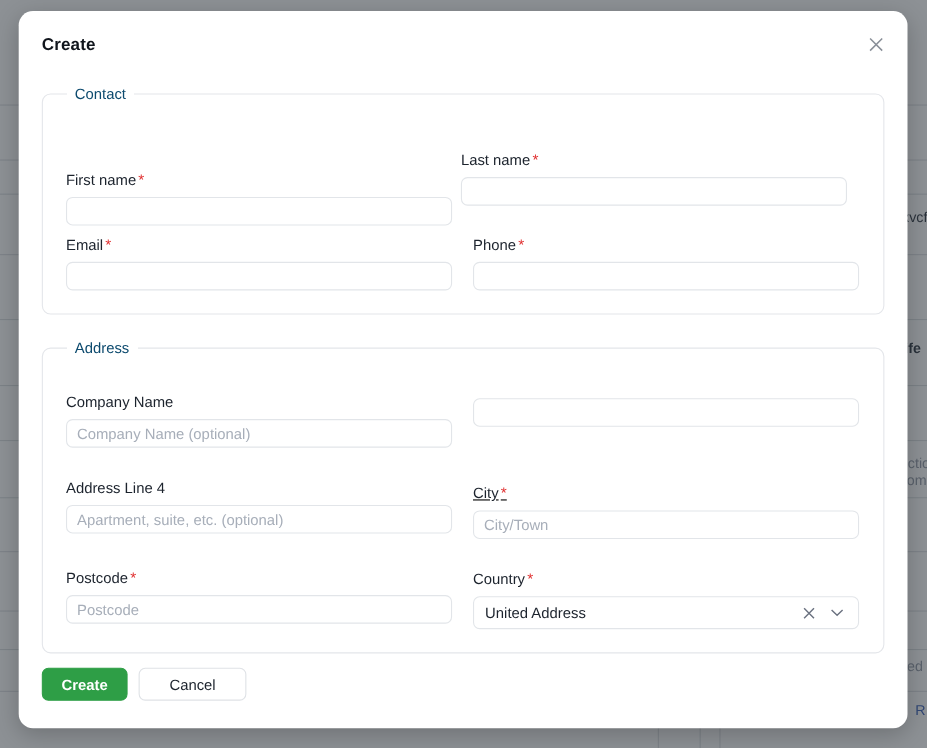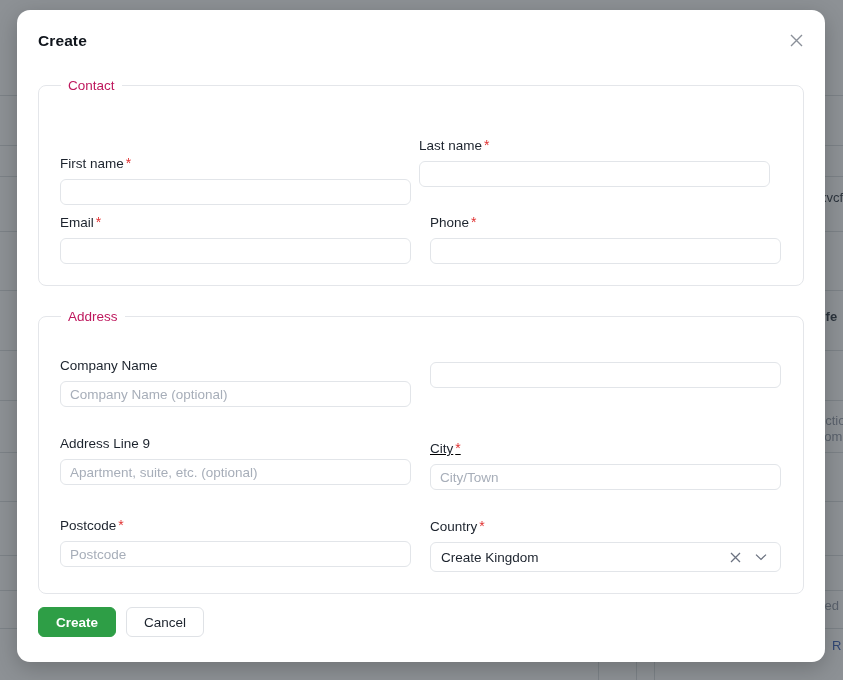--- a/index.html
+++ b/index.html
@@ -69,21 +69,21 @@
     position: absolute;
     margin: 0; padding: 0;
     border: 1px solid #e4e6ea;
     border-radius: 8px;
     left: 21px; width: 766px;
   }
   fieldset.group > legend {
     margin-left: 22px;
     padding: 0 7px;
     font-size: 13.5px;
-    color: #be185d;
+    color: #0c4a6e;
   }
   #group-contact { top: 68px; height: 208px; }
   #group-address { top: 299px; height: 285px; }
 
   
   .field {
     position: absolute;
     width: 351px;
   }
   .field .lbl {
@@ -138,21 +138,21 @@
     height: 30px; padding: 0 17px;
     background: #2e9e46;
     color: #ffffff;
     border: 1px solid #2e9e46;
     border-radius: 6px;
     font-family: "Liberation Sans", sans-serif;
     font-size: 13.5px; font-weight: bold;
     cursor: pointer;
   }
   #cancel-button {
-    height: 30px; padding: 0 17px;
+    height: 30px; padding: 0 27px;
     background: #ffffff;
     color: #1c232d;
     border: 1px solid #dfe2e6;
     border-radius: 6px;
     font-family: "Liberation Sans", sans-serif;
     font-size: 13.5px;
     cursor: pointer;
   }
 </style>
 </head>
@@ -223,38 +223,38 @@
     <div class="field" style="left:21px; top:34px;">
       <span class="lbl">Company Name</span>
       <input type="text" placeholder="Company Name (optional)" style="">
     </div>
 
     <div class="field" style="left:391px; top:38px;">
       <input type="text" value="" style="">
     </div>
 
     <div class="field" style="left:21px; top:112px;">
-      <span class="lbl">Address Line 9</span>
+      <span class="lbl">Address Line 4</span>
       <input type="text" placeholder="Apartment, suite, etc. (optional)" style="">
     </div>
 
     <div class="field" style="left:391px; top:116px;text-decoration:underline;">
       <span class="lbl"><span>City</span><span class="req">*</span></span>
       <input type="text" placeholder="City/Town" style="">
     </div>
 
     <div class="field" style="left:21px; top:193px;">
       <span class="lbl"><span>Postcode</span><span class="req">*</span></span>
       <input type="text" placeholder="Postcode" style="">
     </div>
 
     <div class="field" style="left:391px; top:194px;">
       <span class="lbl"><span>Country</span><span class="req">*</span></span>
       <div class="selectwrap">
-        <span class="selval">Create Kingdom</span>
+        <span class="selval">United Address</span>
         <span class="sel-clear">
           <svg width="11" height="11" viewBox="0 0 11 11">
             <path d="M1 1 L10 10 M10 1 L1 10" stroke="#6b7280" stroke-width="1.3" fill="none"></path>
           </svg>
         </span>
         <span class="sel-chevron">
           <svg width="12" height="8" viewBox="0 0 12 8">
             <path d="M1 1.6 L6 6.4 L11 1.6" stroke="#6b7280" stroke-width="1.3" fill="none"></path>
           </svg>
         </span>

